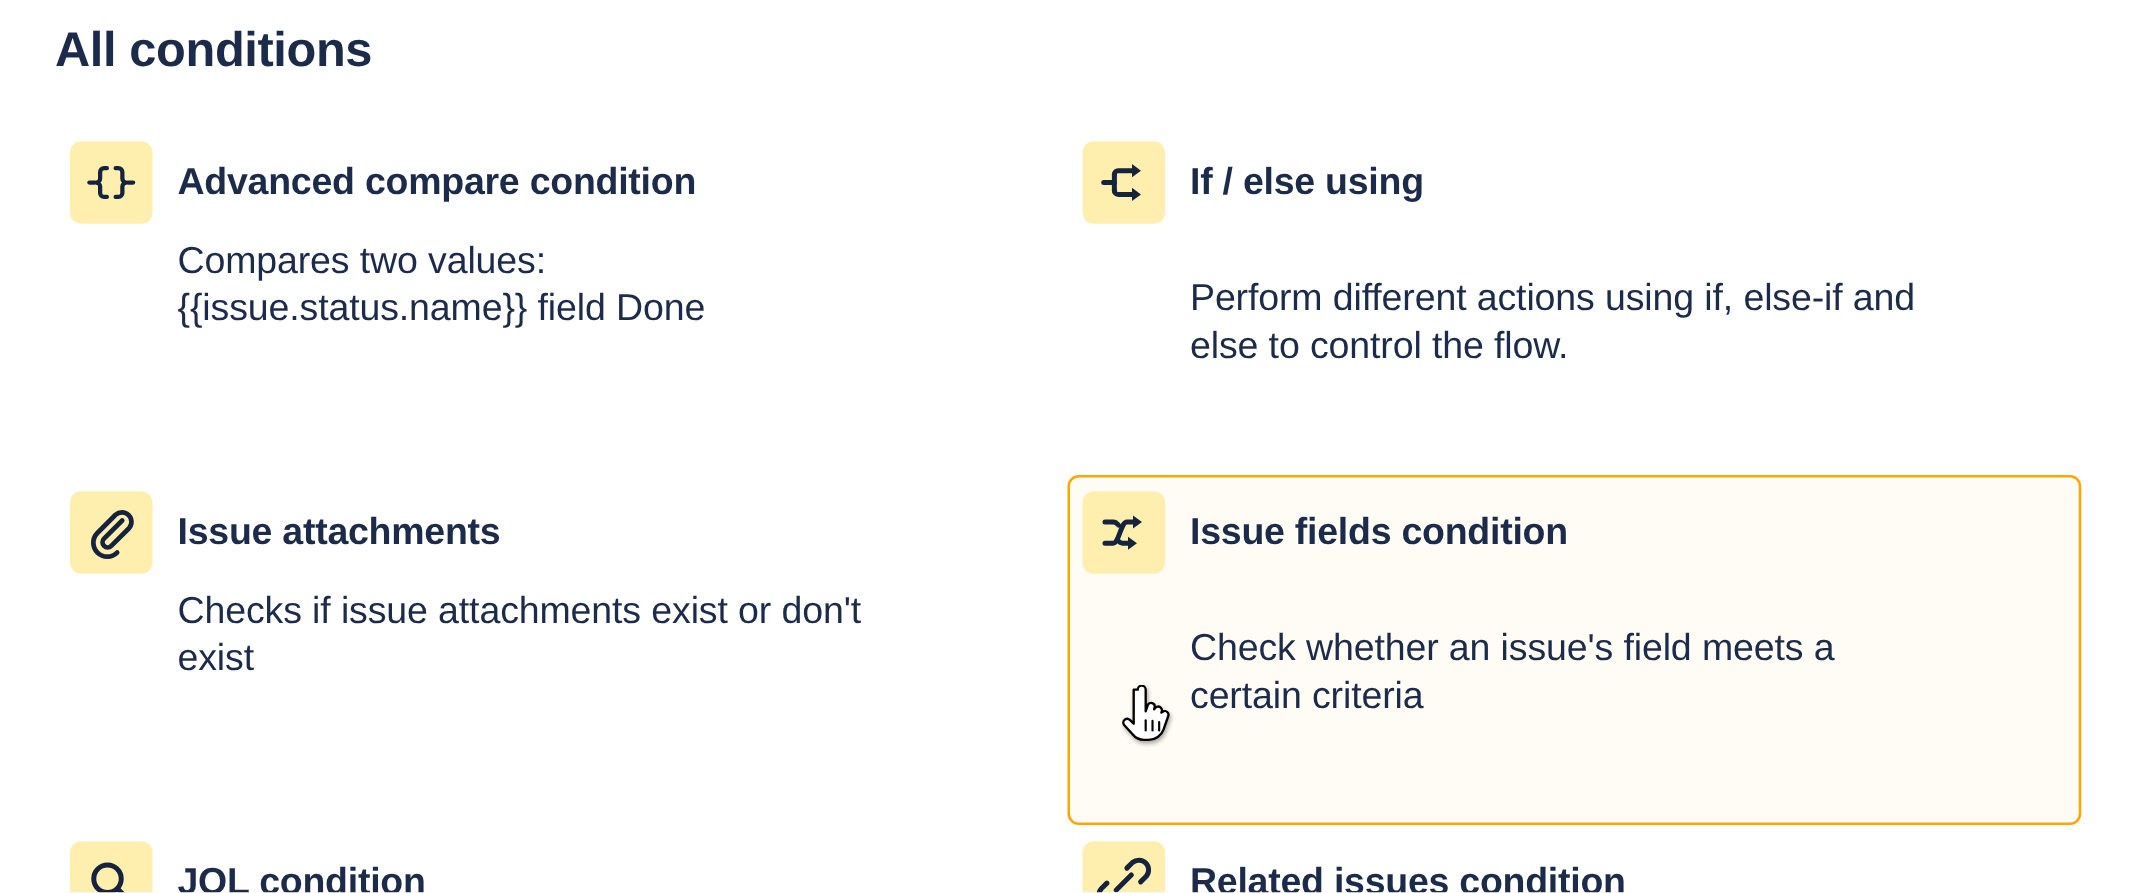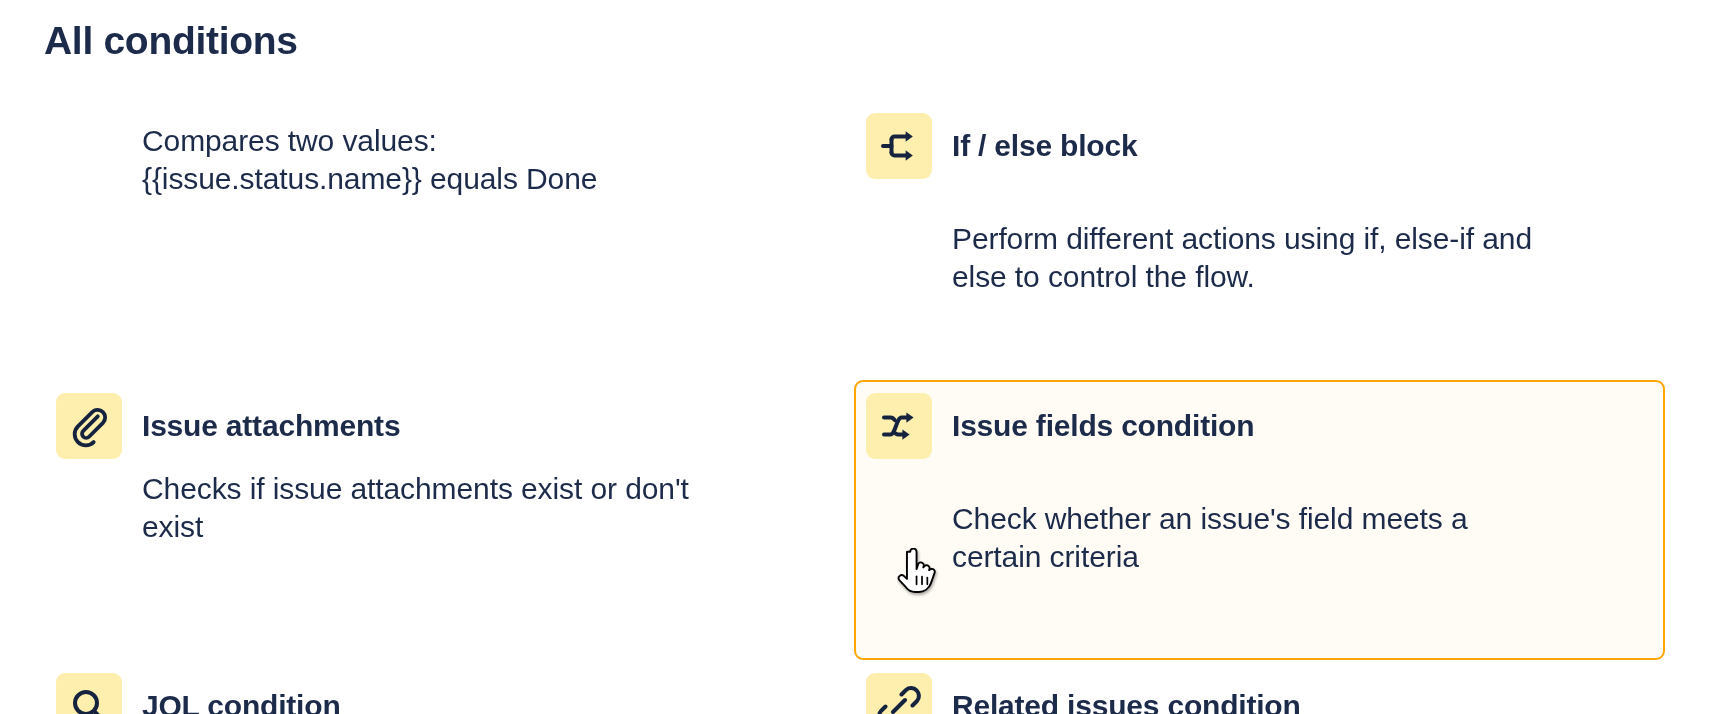--- a/index.html
+++ b/index.html
@@ -120,38 +120,51 @@
 </head>
 <body>
 
 <div id="page">
 
   <div class="page-title">All conditions</div>
 
   <div class="cards">
 
     <div class="card col-left row-1">
-      <div class="card-desc">Compares two values: {{issue.status.name}} equals Done</div>
+      <div class="card-head">
+        <span class="tile">
+          <svg width="44" height="44" viewBox="0 0 44 44">
+            <g fill="none" stroke="#16233F" stroke-width="3.4" stroke-linecap="round" stroke-linejoin="round">
+              <path d="M18.5 10.5h-2.2a3.2 3.2 0 0 0-3.2 3.2v5.1a3.2 3.2 0 0 1-3.2 3.2 3.2 3.2 0 0 1 3.2 3.2v5.1a3.2 3.2 0 0 0 3.2 3.2h2.2"></path>
+              <path d="M25.5 10.5h2.2a3.2 3.2 0 0 1 3.2 3.2v5.1a3.2 3.2 0 0 0 3.2 3.2 3.2 3.2 0 0 0-3.2 3.2v5.1a3.2 3.2 0 0 1-3.2 3.2h-2.2"></path>
+              <path d="M4.5 22h4"></path>
+              <path d="M35.5 22h4"></path>
+            </g>
+          </svg>
+        </span>
+        <span class="card-title">Advanced compare condition</span>
+      </div>
+      <div class="card-desc">Compares two values: {{issue.status.name}} field Done</div>
     </div>
 
     <div class="card col-right row-1">
       <div class="card-head">
         <span class="tile">
           <svg width="44" height="44" viewBox="0 0 44 44">
             <g fill="none" stroke="#16233F" stroke-width="4" stroke-linecap="round" stroke-linejoin="round">
               <path d="M6 22h8.5"></path>
               <path d="M14.5 15.5a3 3 0 0 1 3-3h13"></path>
               <path d="M14.5 28.5a3 3 0 0 0 3 3h13"></path>
               <path d="M14.5 15.5v13"></path>
             </g>
             <path d="M28.6 7.2 L35.8 12.5 L28.6 17.8 Z" fill="#16233F"></path>
             <path d="M28.6 26.2 L35.8 31.5 L28.6 36.8 Z" fill="#16233F"></path>
           </svg>
         </span>
-        <span class="card-title">If / else block</span>
+        <span class="card-title">If / else using</span>
       </div>
       <div class="card-desc">Perform different actions using if, else-if and else to control the flow.</div>
     </div>
 
     <div class="card col-left row-2">
       <div class="card-head">
         <span class="tile">
           <svg width="44" height="44" viewBox="0 0 44 44">
             <path d="M32.5 13.2 L17.2 28.5a4.3 4.3 0 0 0 6.1 6.1L38.2 19.7a8 8 0 0 0-11.3-11.3L11.6 23.7a11.7 11.7 0 0 0 16.6 16.5" fill="none" stroke="#16233F" stroke-width="4" stroke-linecap="round" stroke-linejoin="round" transform="translate(-2,-3) scale(0.95) translate(2,3)"></path>
           </svg>

